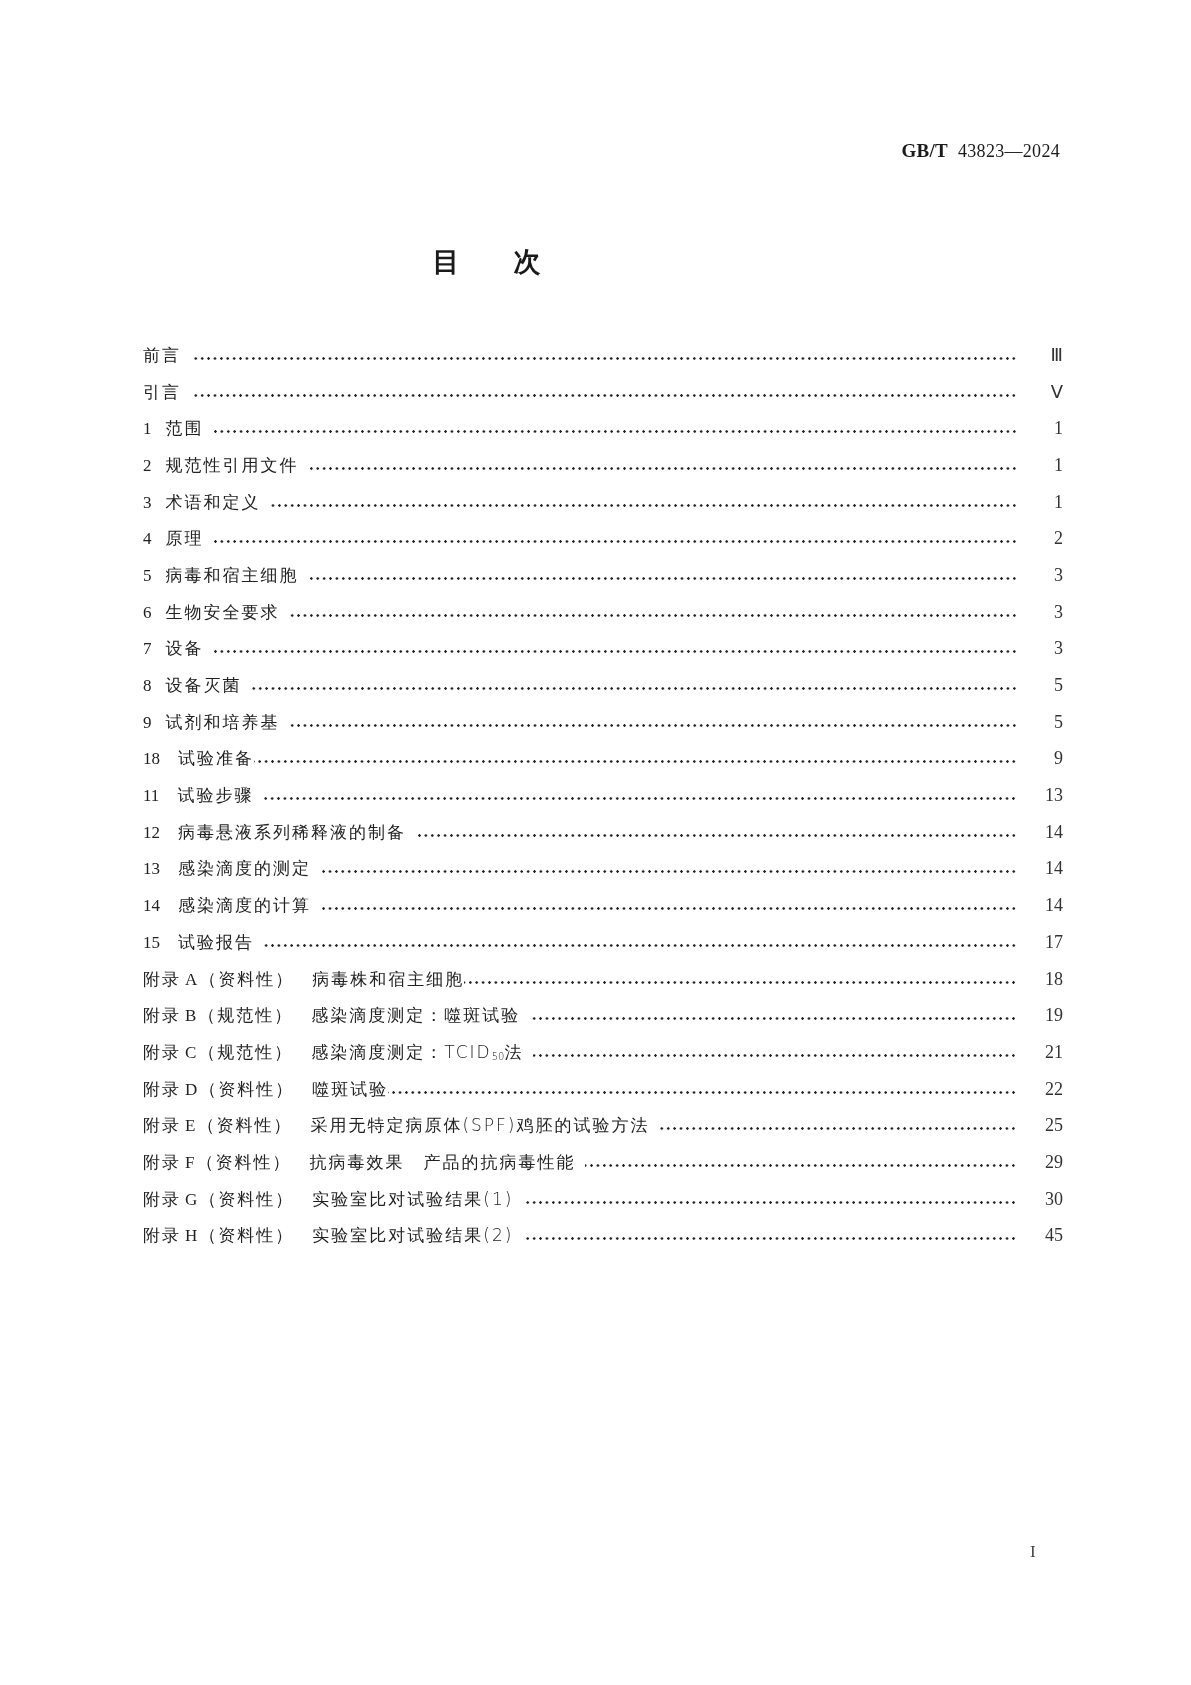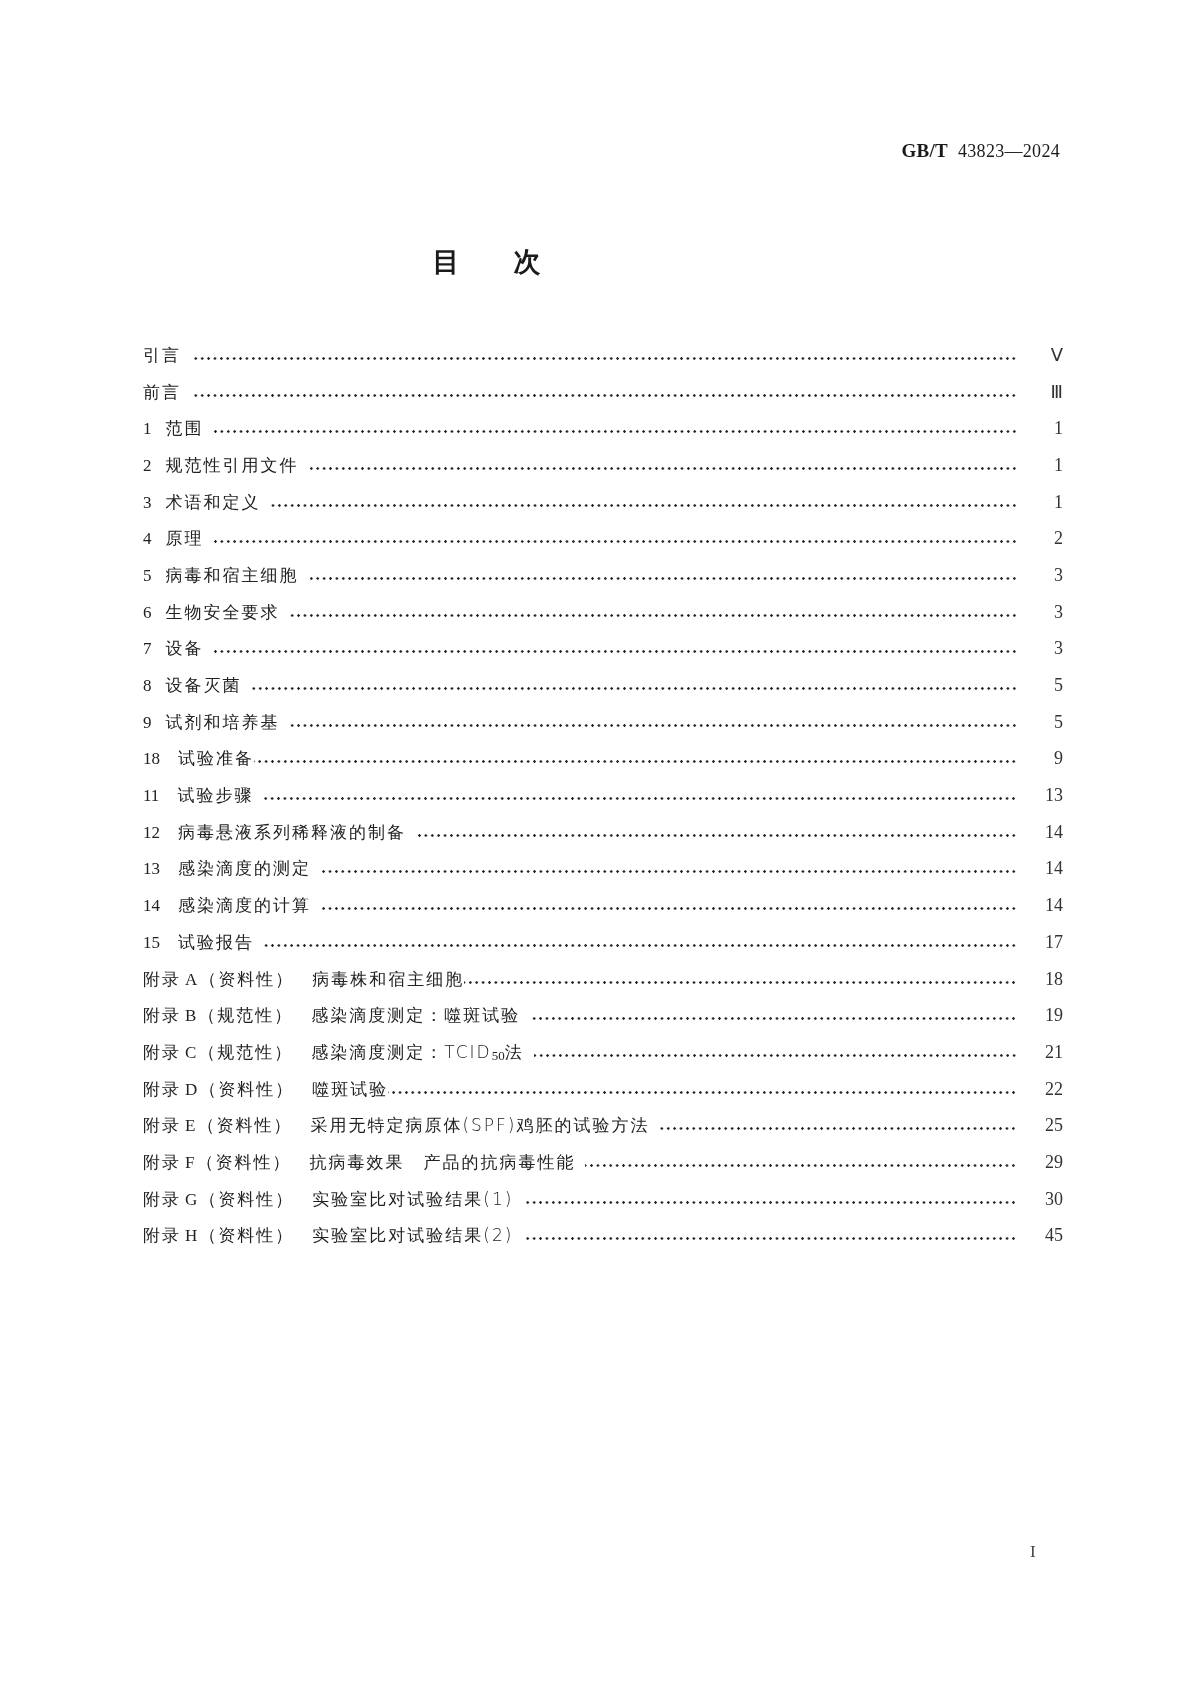--- a/index.html
+++ b/index.html
@@ -91,24 +91,23 @@
     }
     .toc-dots.tight { margin-left: 0; }
     .toc-page {
       flex: 0 0 34px;
       text-align: right;
       font-family: "Liberation Serif", serif;
       font-size: 18px;
       color: #333;
     }
     sub.s50 {
-      font-size: 13px;
+      font-size: 10px;
       vertical-align: -2px;
       letter-spacing: 0;
-      font-family: Liberation Serif, serif;
     }
     .page-footer {
       position: absolute;
       top: 1542px;
       left: 1030px;
       font-family: "Liberation Serif", serif;
       font-size: 17px;
       color: #444;
     }
   </style>
@@ -119,29 +118,29 @@
   <span class="code">GB/T</span><span class="num">43823—2024</span>
 </div>
 
 <div class="toc-title">
   <span>目</span><span class="gap"></span><span>次</span>
 </div>
 
 <div class="toc">
 
   <div class="toc-row">
+    <span class="toc-label">前言</span>
+    <span class="toc-dots"></span>
+    <span class="toc-page">Ⅲ</span>
+  </div>
+
+  <div class="toc-row">
     <span class="toc-label">引言</span>
     <span class="toc-dots"></span>
     <span class="toc-page">Ⅴ</span>
-  </div>
-
-  <div class="toc-row">
-    <span class="toc-label">前言</span>
-    <span class="toc-dots"></span>
-    <span class="toc-page">Ⅲ</span>
   </div>
 
   <div class="toc-row">
     <span class="toc-label"><span class="toc-num">1</span><span>范围</span></span>
     <span class="toc-dots"></span>
     <span class="toc-page">1</span>
   </div>
 
   <div class="toc-row">
     <span class="toc-label"><span class="toc-num">2</span><span>规范性引用文件</span></span>

